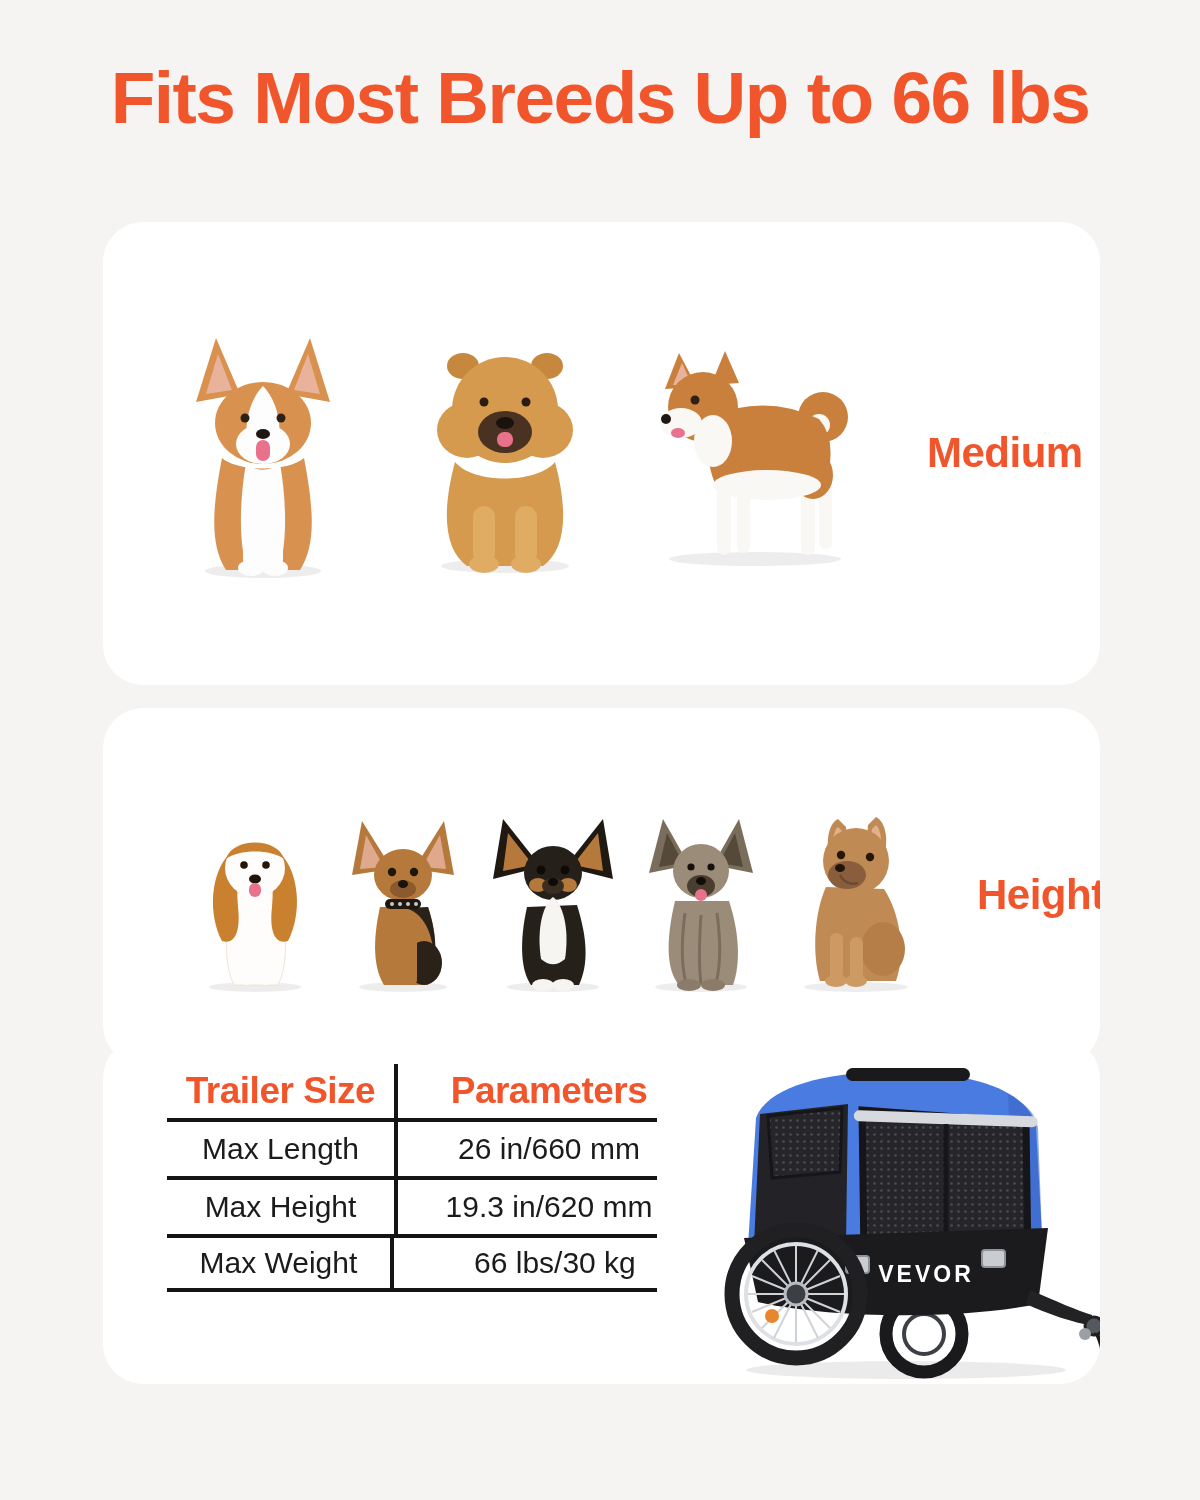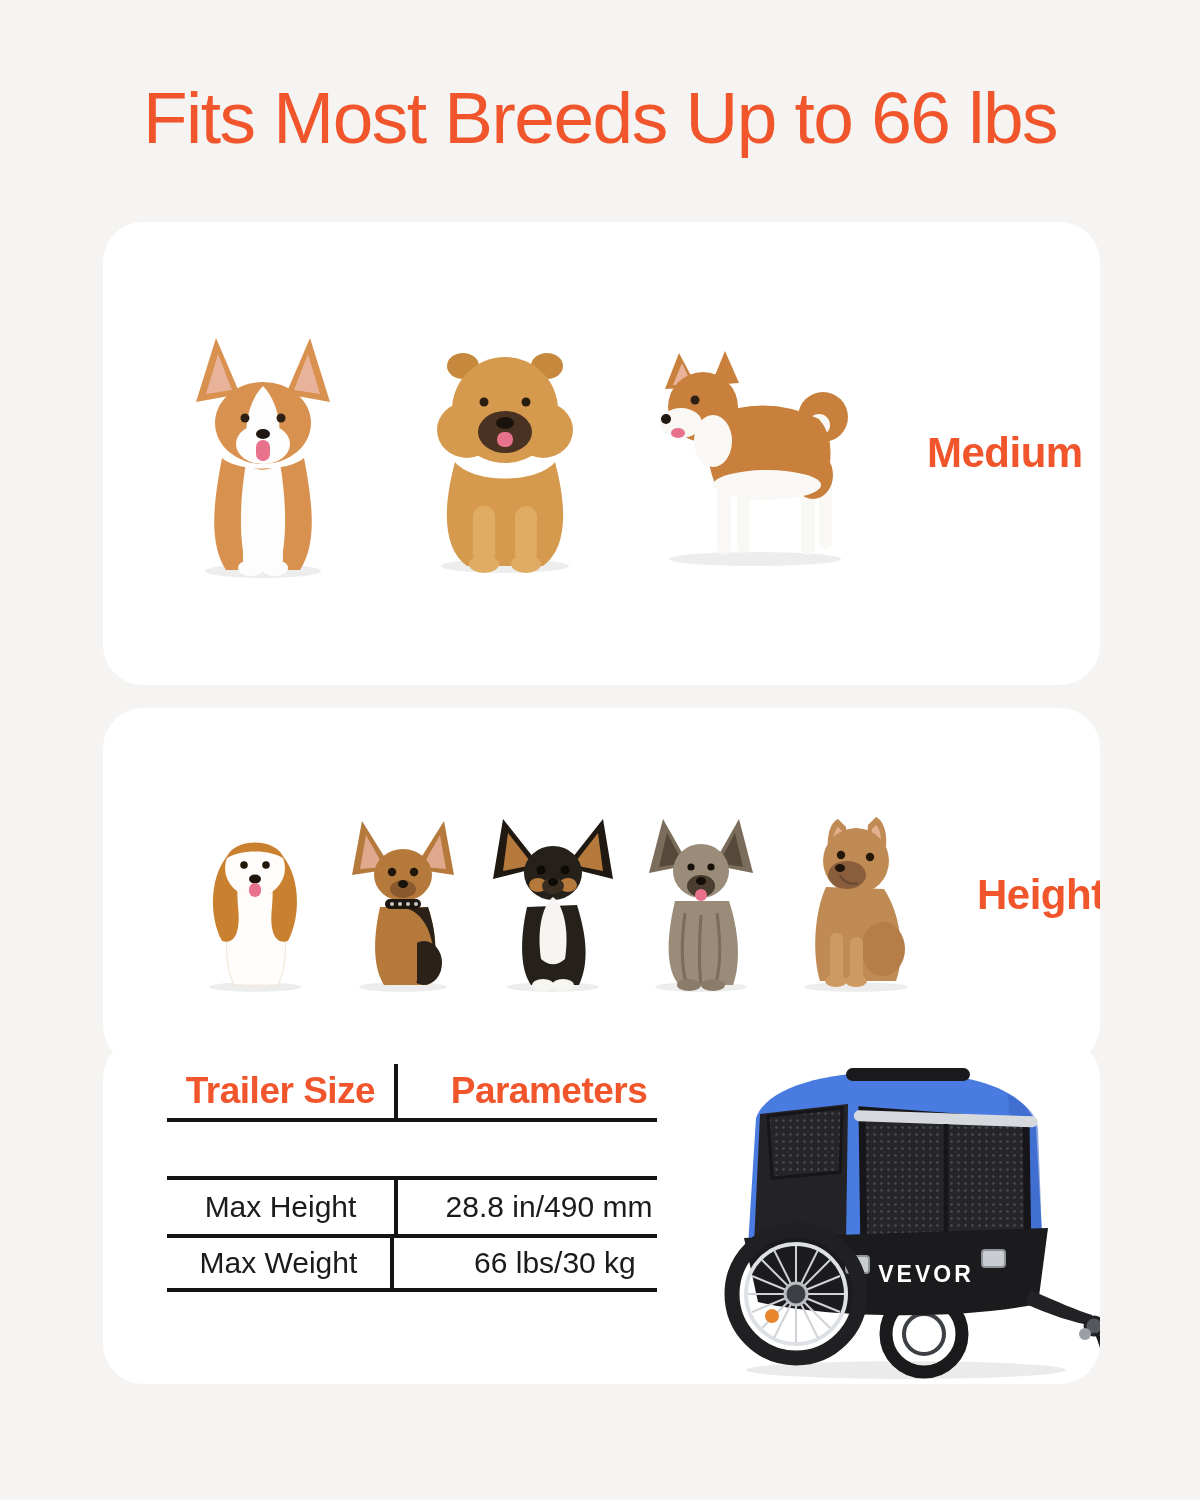--- a/index.html
+++ b/index.html
@@ -3,22 +3,22 @@
 <meta charset="utf-8">
 <style>
   * { margin:0; padding:0; box-sizing:border-box; }
   html,body { width:1200px; }
   body { font-family:"Liberation Sans", sans-serif; }
   .page {
     position:relative; width:1200px; height:1500px;
     background:#F5F4F2; overflow:hidden;
   }
   .page-title {
-    position:absolute; top:76px; left:0; width:1200px;
-    text-align:center; font-size:73px; font-weight:400;
+    position:absolute; top:56px; left:0; width:1200px;
+    text-align:center; font-size:73px; font-weight:700;
     letter-spacing:-1.5px; color:#F1552B;
   }
   .card {
     position:absolute; left:103px; width:997px;
     background:#FFFFFF; border-radius:40px; overflow:hidden;text-align:right;
   }
   .card-medium { top:222px; height:463px; }
   .card-small  { top:708px; height:357px; }
   .card-specs  { top:1038px; height:346px; }
   .size-label {
@@ -225,24 +225,26 @@
   </div>
 
   <div class="card card-specs">
 
     <div class="spec-table">
       <div class="spec-row header">
         <div class="cell-l">Trailer Size</div>
         <div class="cell-r">Parameters</div>
       </div>
       <div class="spec-row body">
+        <div class="cell-l">Max Length</div>
+        <div class="cell-r">26 in/660 mm</div>
       </div>
       <div class="spec-row body">
         <div class="cell-l">Max Height</div>
-        <div class="cell-r">28.8 in/490 mm</div>
+        <div class="cell-r">19.3 in/620 mm</div>
       </div>
       <div class="spec-row body last">
         <div class="cell-l">Max Weight</div>
         <div class="cell-r">66 lbs/30 kg</div>
       </div>
     </div>
 
     <svg class="trailer" width="420" height="330" viewBox="0 0 420 330">
       <defs>
         <pattern id="mesh" patternUnits="userSpaceOnUse" width="7" height="7">

